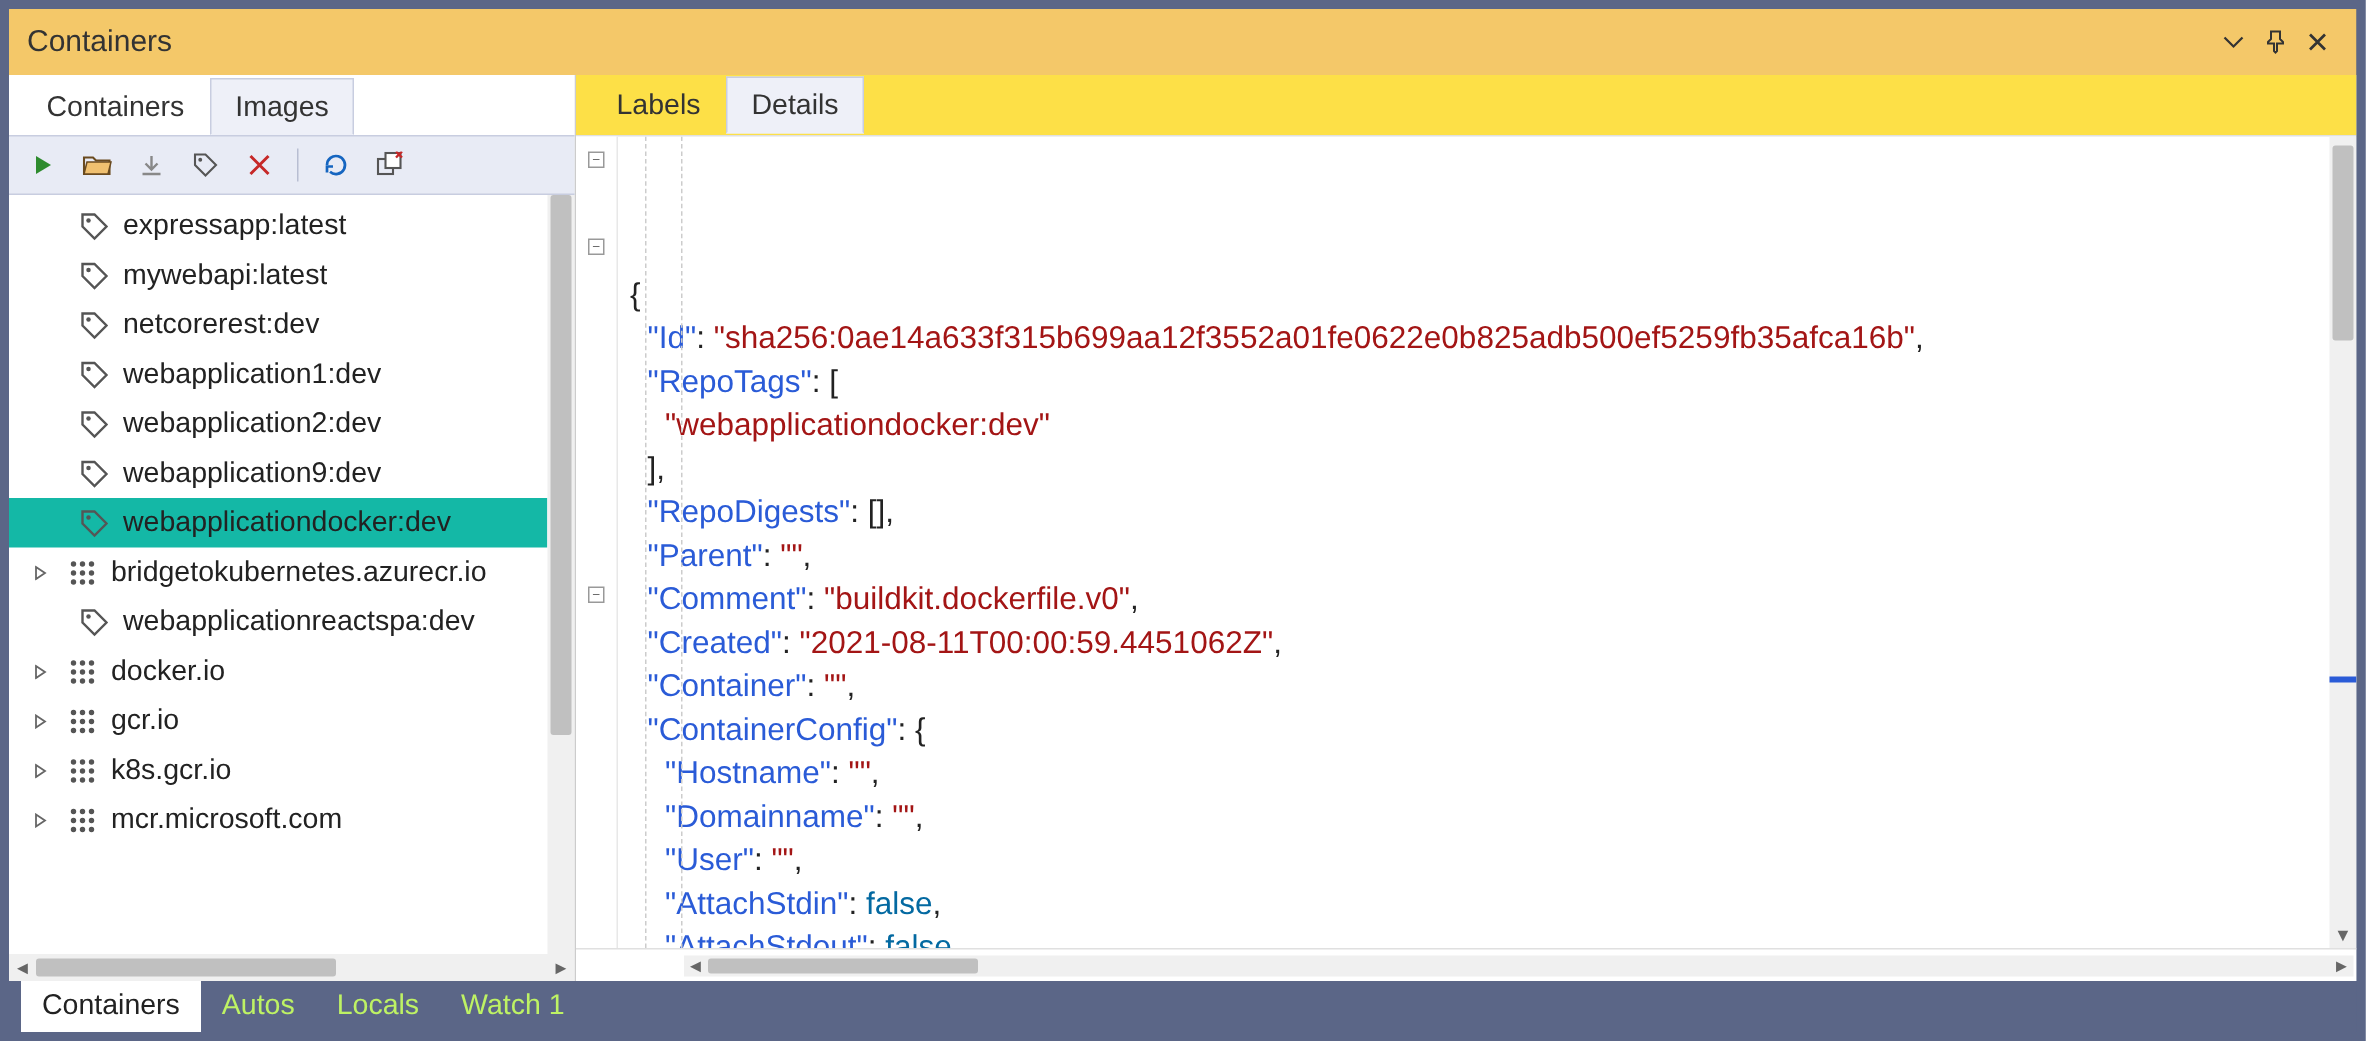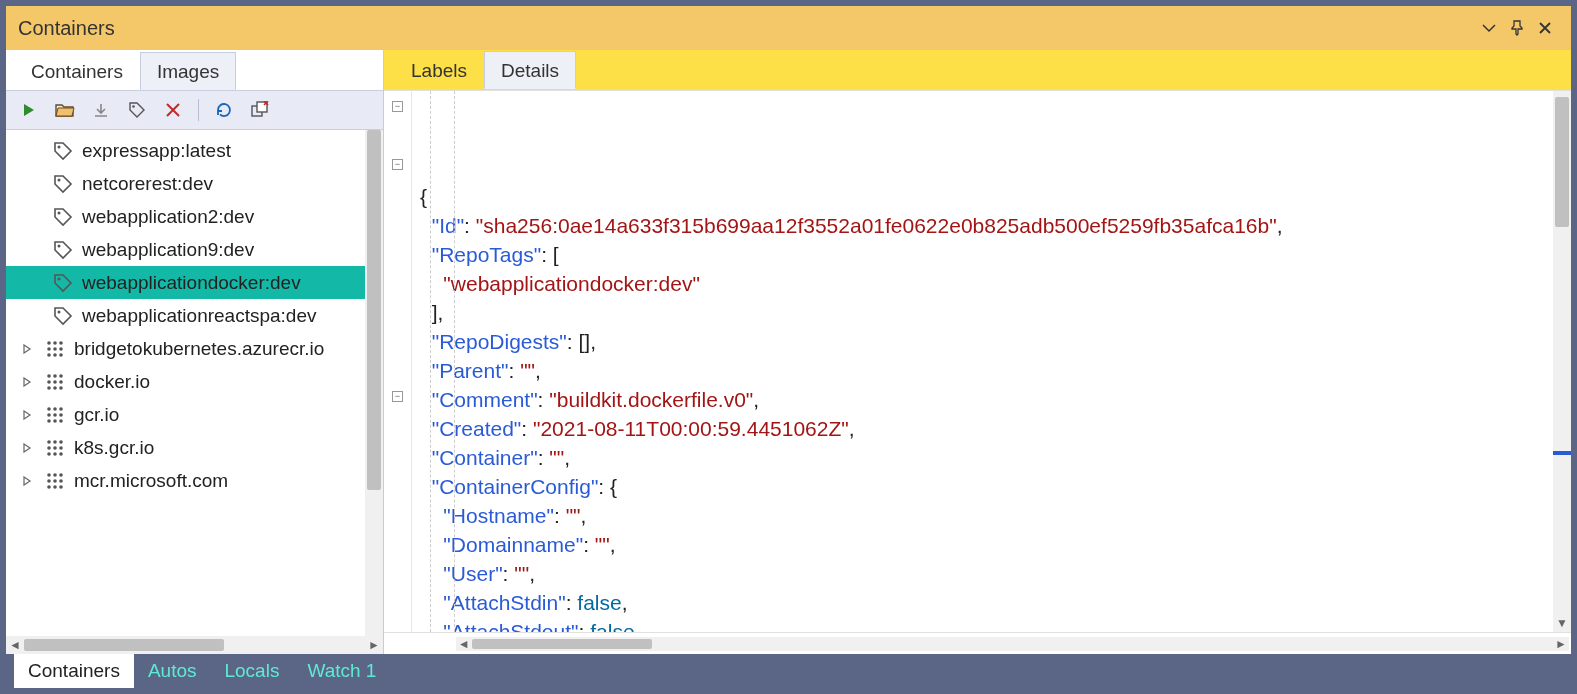--- a/index.html
+++ b/index.html
@@ -60,21 +60,21 @@
 .zoom-row{height:22px;display:flex;align-items:center;background:#fff;border-top:1px solid #e0e0e0;}
 .zoom{font-size:14px;color:#333;padding:0 8px;display:flex;align-items:center;gap:6px;margin-top:33px;}
 .zoom .dd{font-size:10px;color:#555;}
 .zhscroll{flex:1;height:14px;background:#f0f0f0;display:flex;align-items:center;margin-right:2px;}
 .zhscroll .arrow{width:16px;text-align:center;color:#666;font-size:12px;}
 .zhscroll .ztrack{flex:1;position:relative;height:10px;}
 .zhscroll .zthumb{position:absolute;left:0;top:0;bottom:0;width:180px;background:#c0c0c0;border-radius:2px;}
 
 
 .bottom{height:34px;background:#5b6687;display:flex;align-items:stretch;padding-left:8px;}
-.btab{padding:5px 14px;font-size:19px;color:#5eead4;display:flex;align-items:center;}
+.btab{padding:5px 14px;font-size:19px;color:#bef264;display:flex;align-items:center;}
 .btab.active{background:#fff;color:#222;}
 
 
 .k{color:#2a5bd7;} 
 .s{color:#a31515;} 
 .p{color:#222;}    
 .b{color:#0369a1;} 
 </style>
 </head>
 <body>
@@ -162,30 +162,50 @@
             <span class="row-text">expressapp:latest</span>
           </div>
           <div class="tree-row">
             <span style="width: 34px; display: inline-block;"></span>
             <span class="row-icon">
               <svg width="20" height="20" viewBox="0 0 20 20">
                 <path d="M2 2h8l8 8-8 8-8-8z" fill="none" stroke="#555" stroke-width="1.6"></path>
                 <circle cx="6" cy="6" r="1.5" fill="#555"></circle>
               </svg>
             </span>
+            <span class="row-text">mywebapi:latest</span>
+          </div>
+          <div class="tree-row">
+            <span style="width: 34px; display: inline-block;"></span>
+            <span class="row-icon">
+              <svg width="20" height="20" viewBox="0 0 20 20">
+                <path d="M2 2h8l8 8-8 8-8-8z" fill="none" stroke="#555" stroke-width="1.6"></path>
+                <circle cx="6" cy="6" r="1.5" fill="#555"></circle>
+              </svg>
+            </span>
             <span class="row-text">netcorerest:dev</span>
           </div>
           <div class="tree-row">
             <span style="width: 34px; display: inline-block;"></span>
             <span class="row-icon">
               <svg width="20" height="20" viewBox="0 0 20 20">
                 <path d="M2 2h8l8 8-8 8-8-8z" fill="none" stroke="#555" stroke-width="1.6"></path>
                 <circle cx="6" cy="6" r="1.5" fill="#555"></circle>
               </svg>
             </span>
+            <span class="row-text">webapplication1:dev</span>
+          </div>
+          <div class="tree-row">
+            <span style="width: 34px; display: inline-block;"></span>
+            <span class="row-icon">
+              <svg width="20" height="20" viewBox="0 0 20 20">
+                <path d="M2 2h8l8 8-8 8-8-8z" fill="none" stroke="#555" stroke-width="1.6"></path>
+                <circle cx="6" cy="6" r="1.5" fill="#555"></circle>
+              </svg>
+            </span>
             <span class="row-text">webapplication2:dev</span>
           </div>
           <div class="tree-row">
             <span style="width: 34px; display: inline-block;"></span>
             <span class="row-icon">
               <svg width="20" height="20" viewBox="0 0 20 20">
                 <path d="M2 2h8l8 8-8 8-8-8z" fill="none" stroke="#555" stroke-width="1.6"></path>
                 <circle cx="6" cy="6" r="1.5" fill="#555"></circle>
               </svg>
             </span>
@@ -193,30 +213,20 @@
           </div>
           <div class="tree-row selected">
             <span style="width: 34px; display: inline-block;"></span>
             <span class="row-icon">
               <svg width="20" height="20" viewBox="0 0 20 20">
                 <path d="M2 2h8l8 8-8 8-8-8z" fill="none" stroke="#555" stroke-width="1.6"></path>
                 <circle cx="6" cy="6" r="1.5" fill="#555"></circle>
               </svg>
             </span>
             <span class="row-text">webapplicationdocker:dev</span>
-          </div>
-          <div class="tree-row">
-            <span style="width: 34px; display: inline-block;"></span>
-            <span class="row-icon">
-              <svg width="20" height="20" viewBox="0 0 20 20">
-                <path d="M2 2h8l8 8-8 8-8-8z" fill="none" stroke="#555" stroke-width="1.6"></path>
-                <circle cx="6" cy="6" r="1.5" fill="#555"></circle>
-              </svg>
-            </span>
-            <span class="row-text">webapplicationreactspa:dev</span>
           </div>
           <div class="tree-row">
             <span class="expander">
               <svg width="10" height="10" viewBox="0 0 10 10">
                 <path d="M2 1 L8 5 L2 9 Z" fill="none" stroke="#666" stroke-width="1.2"></path>
               </svg>
             </span>
             <span style="width: 8px; display: inline-block;"></span>
             <span class="row-icon">
               <svg width="20" height="20" viewBox="0 0 20 20">
@@ -227,20 +237,30 @@
                 <circle cx="10" cy="10" r="1.8" fill="#555"></circle>
                 <circle cx="16" cy="10" r="1.8" fill="#555"></circle>
                 <circle cx="4" cy="16" r="1.8" fill="#555"></circle>
                 <circle cx="10" cy="16" r="1.8" fill="#555"></circle>
                 <circle cx="16" cy="16" r="1.8" fill="#555"></circle>
               </svg>
             </span>
             <span class="row-text">bridgetokubernetes.azurecr.io</span>
           </div>
           <div class="tree-row">
+            <span style="width: 34px; display: inline-block;"></span>
+            <span class="row-icon">
+              <svg width="20" height="20" viewBox="0 0 20 20">
+                <path d="M2 2h8l8 8-8 8-8-8z" fill="none" stroke="#555" stroke-width="1.6"></path>
+                <circle cx="6" cy="6" r="1.5" fill="#555"></circle>
+              </svg>
+            </span>
+            <span class="row-text">webapplicationreactspa:dev</span>
+          </div>
+          <div class="tree-row">
             <span class="expander">
               <svg width="10" height="10" viewBox="0 0 10 10">
                 <path d="M2 1 L8 5 L2 9 Z" fill="none" stroke="#666" stroke-width="1.2"></path>
               </svg>
             </span>
             <span style="width: 8px; display: inline-block;"></span>
             <span class="row-icon">
               <svg width="20" height="20" viewBox="0 0 20 20">
                 <circle cx="4" cy="4" r="1.8" fill="#555"></circle>
                 <circle cx="10" cy="4" r="1.8" fill="#555"></circle>

